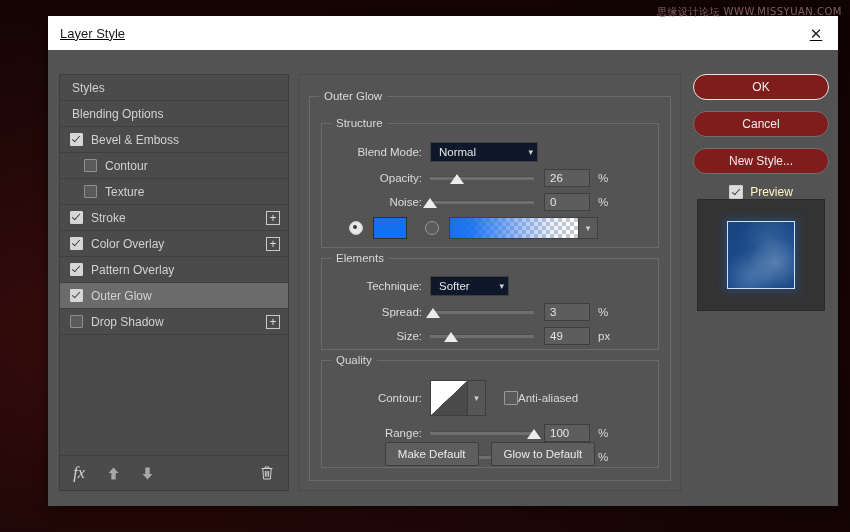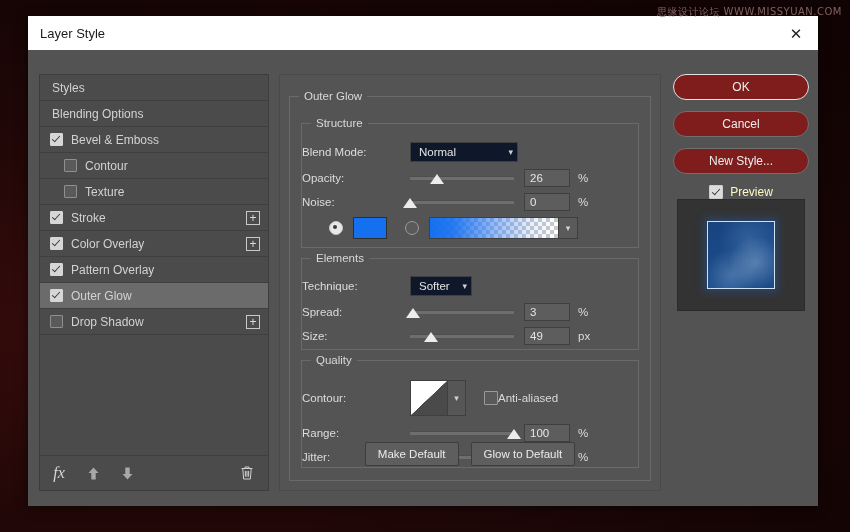--- a/index.html
+++ b/index.html
@@ -27,26 +27,27 @@
     letter-spacing: .5px;
     white-space: nowrap;
     font-family: "DejaVu Sans", sans-serif;
     text-shadow: 0 0 1px #2a0d0d;
     z-index: 5;
   }
 
   
   .dialog {
     position: absolute;
-    left: 28px;
+    left: 48px;
     top: 16px;
     width: 790px;
     height: 490px;
     background: #535353;
     box-shadow: 0 2px 10px rgba(0,0,0,.55);
+    text-decoration: underline;
   }
   .titlebar {
     height: 34px;
     background: #ffffff;
     display: flex;
     align-items: center;
     justify-content: space-between;
     padding: 0 0 0 12px;
     box-sizing: border-box;
   }
@@ -202,21 +203,21 @@
     left: 0;
     height: 20px;
     display: flex;
     align-items: center;
     font-size: 11.5px;
     color: #d9d9d9;
     width: 100%;
   }
   .field-label {
     width: 108px;
-    text-align: left;
+    text-align: right;
     padding-right: 8px;
     box-sizing: border-box;
     color: #dcdcdc;
     font-size: 11.5px;
   }
 
   .select {
     height: 20px;
     background: #0f172a;
     border: 1px solid #3f3f3f;
@@ -578,21 +579,21 @@
               <div class="grad-btn">▾</div>
             </div>
           </div>
         </div>
 
         <div class="group" id="grp-elem">
           <div class="legend">Elements</div>
 
           <div class="field-row" style="top:17px;">
             <div class="field-label">Technique:</div>
-            <div class="select" style="width:62px;">
+            <div class="select" style="width:79px;">
               <span>Softer</span>
               <span class="chev">▾</span>
             </div>
           </div>
 
           <div class="field-row" style="top:43px;">
             <div class="field-label">Spread:</div>
             <div class="slider" style="width:104px;">
               <div class="track"></div>
               <div class="thumb" style="left: 3%;"></div>

